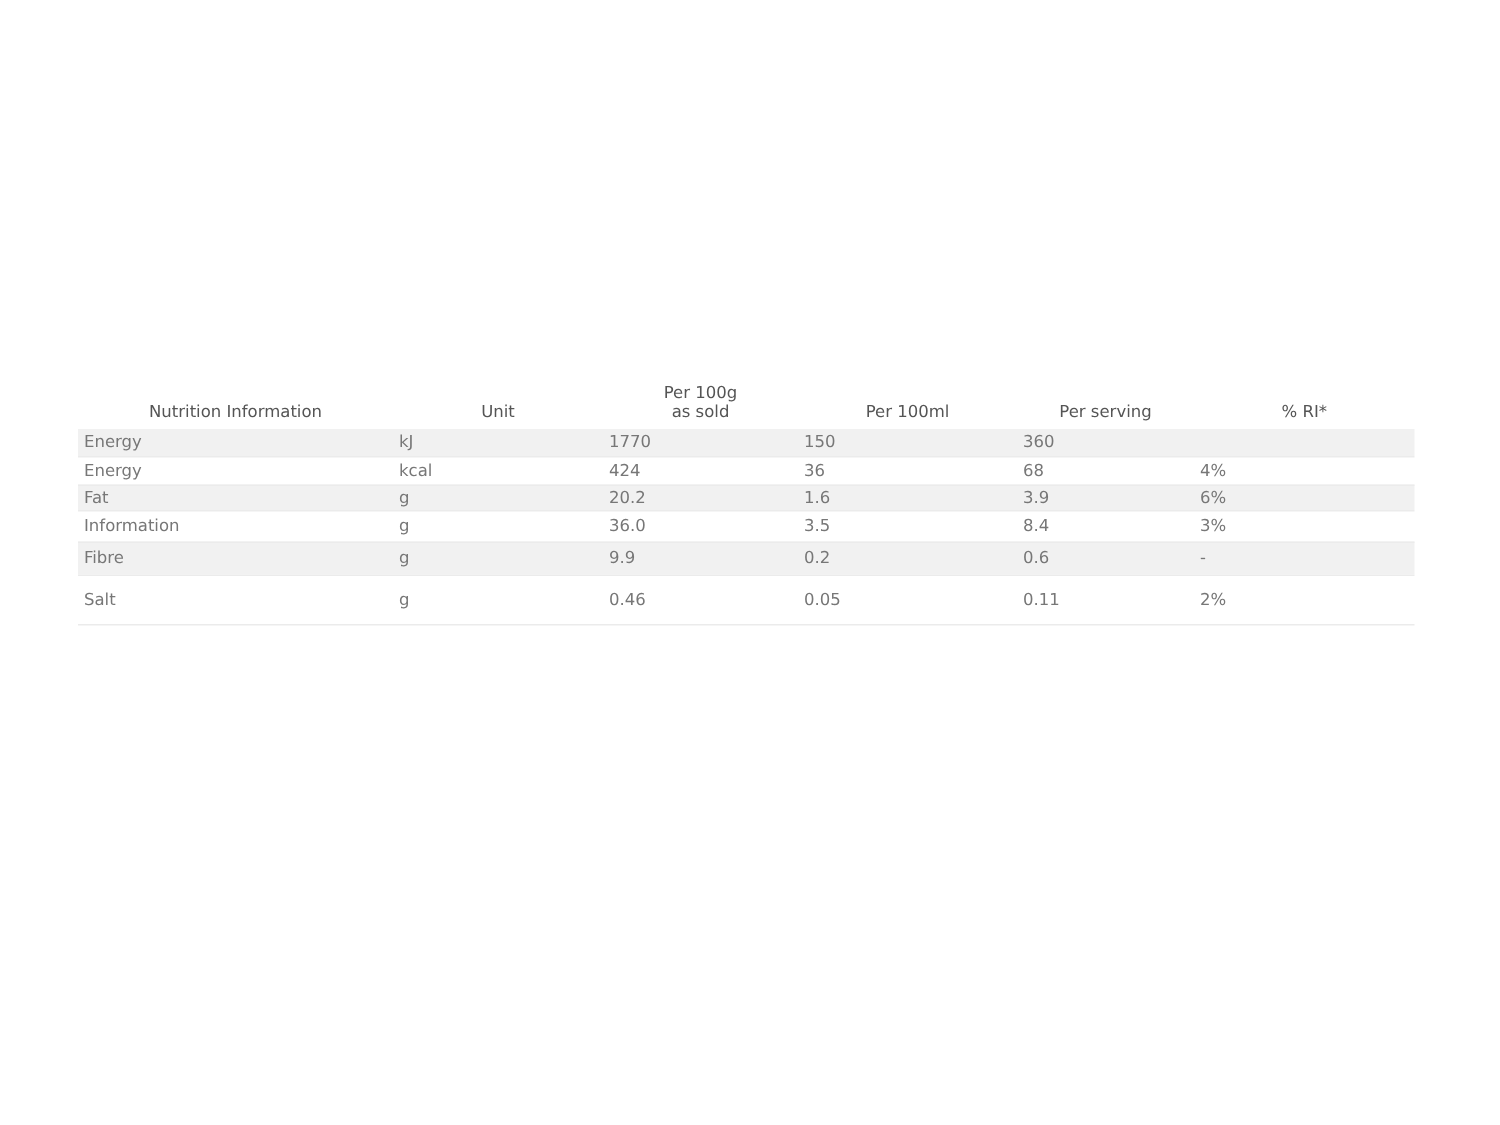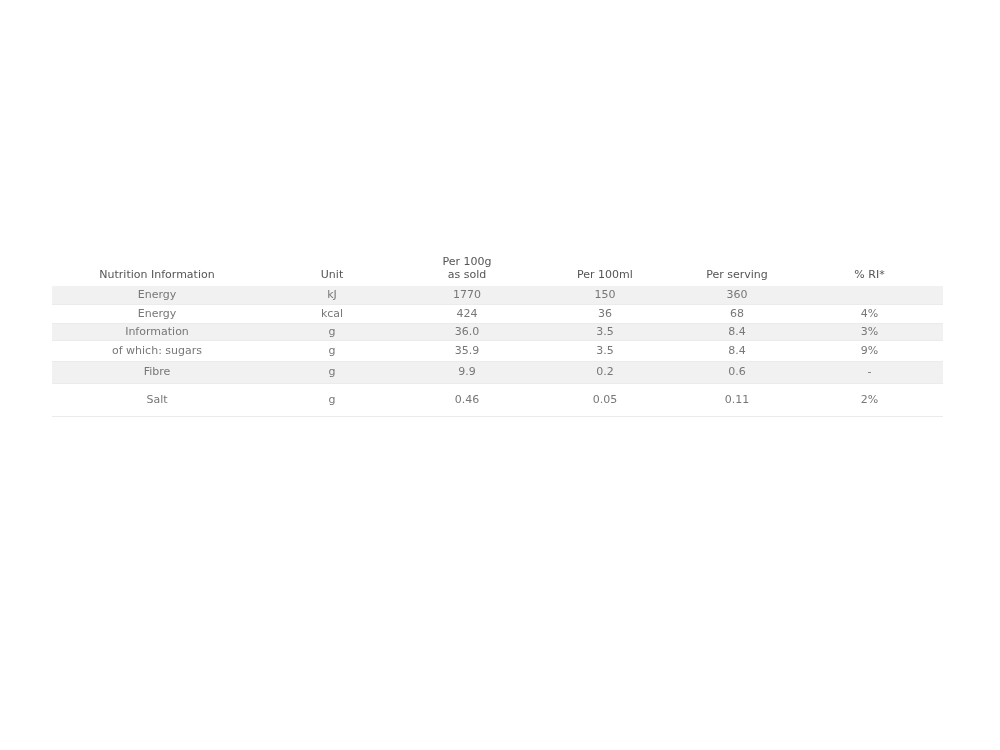--- a/index.html
+++ b/index.html
@@ -35,21 +35,20 @@
     vertical-align: bottom;
     text-align: center;
     font-weight: normal;
     color: #555555;
     padding: 0 4px 5px 4px;
     line-height: 13px;
   }
   .nutrition-table th .sub-line { display: block; }
 
   .nutrition-table td {
-    text-align: center;
     vertical-align: middle;
     color: #777777;
     padding: 0 4px;
     line-height: 12px;
   }
   .nutrition-table tbody tr {
     border-bottom: 1px solid #ebebeb;
   }
   .nutrition-table tbody tr:nth-child(odd) {
     background: #f1f1f1;
@@ -100,34 +99,34 @@
       </tr>
       <tr>
         <td>Energy</td>
         <td>kcal</td>
         <td>424</td>
         <td>36</td>
         <td>68</td>
         <td>4%</td>
       </tr>
       <tr>
+        <td>Fat</td>
+        <td>g</td>
+        <td>20.2</td>
+        <td>1.6</td>
+        <td>3.9</td>
+        <td>6%</td>
+      </tr>
+      <tr>
         <td>Information</td>
         <td>g</td>
         <td>36.0</td>
         <td>3.5</td>
         <td>8.4</td>
         <td>3%</td>
-      </tr>
-      <tr>
-        <td>of which: sugars</td>
-        <td>g</td>
-        <td>35.9</td>
-        <td>3.5</td>
-        <td>8.4</td>
-        <td>9%</td>
       </tr>
       <tr>
         <td>Fibre</td>
         <td>g</td>
         <td>9.9</td>
         <td>0.2</td>
         <td>0.6</td>
         <td>-</td>
       </tr>
       <tr>

